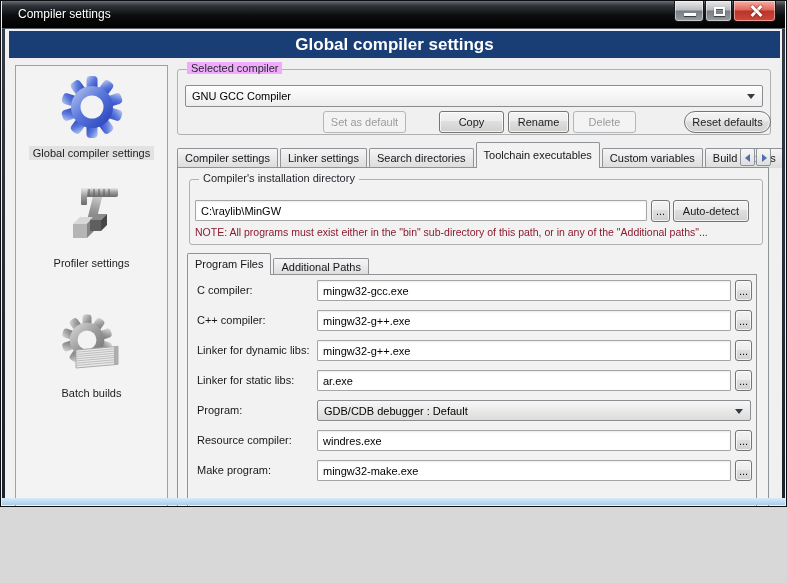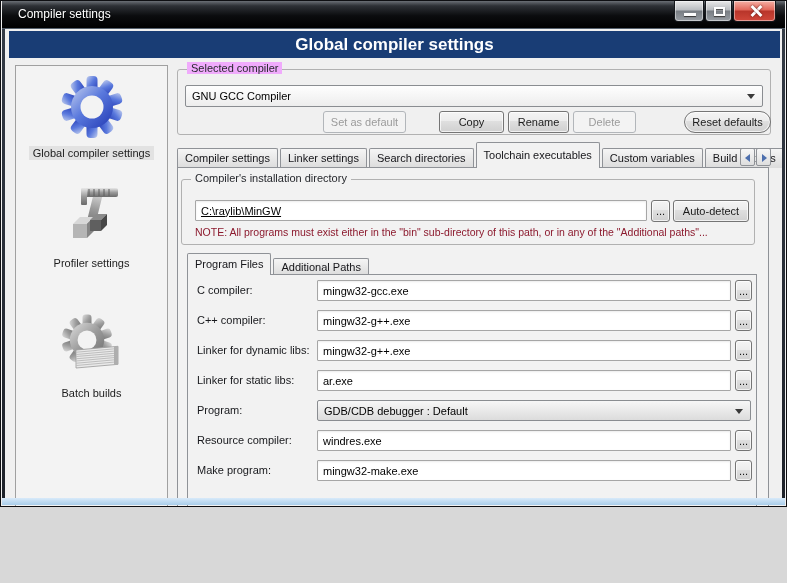--- a/index.html
+++ b/index.html
@@ -270,24 +270,24 @@
     <span class="tsbtn left">
         <span class="tri"></span>
       </span>
     <span class="tsbtn right">
         <span class="tri"></span>
       </span>
   </div>
 
   <div class="tabpage"></div>
 
-  <div class="groupbox inner" style="left:180px; top:178px; width:574px; height:66px;">
+  <div class="groupbox inner" style="left:188px; top:178px; width:574px; height:66px;">
     <span class="legend">Compiler's installation directory</span>
   </div>
-  <input class="tinput" style="left: 194px; top: 199px; width: 452px; text-decoration: underline;" value="C:\raylib\MinGW">
+  <input class="tinput" style="left: 194px; top: 199px; width: 452px;" value="C:\raylib\MinGW">
   <button class="btn" style="left:650px; top:199px; width:19px;">...</button>
   <button class="btn" style="left:672px; top:199px; width:76px;">Auto-detect</button>
   <div class="note" style="left:194px; top:225px; width:562px; color:#8c1a2e;">NOTE: All programs must exist either in the "bin" sub-directory of this path, or in any of the "Additional paths"...</div>
 
   <div class="tabstrip sub">
     <span class="tab active">Program Files</span>
     <span class="tab">Additional Paths</span>
   </div>
   <div class="innerpanel"></div>
 

